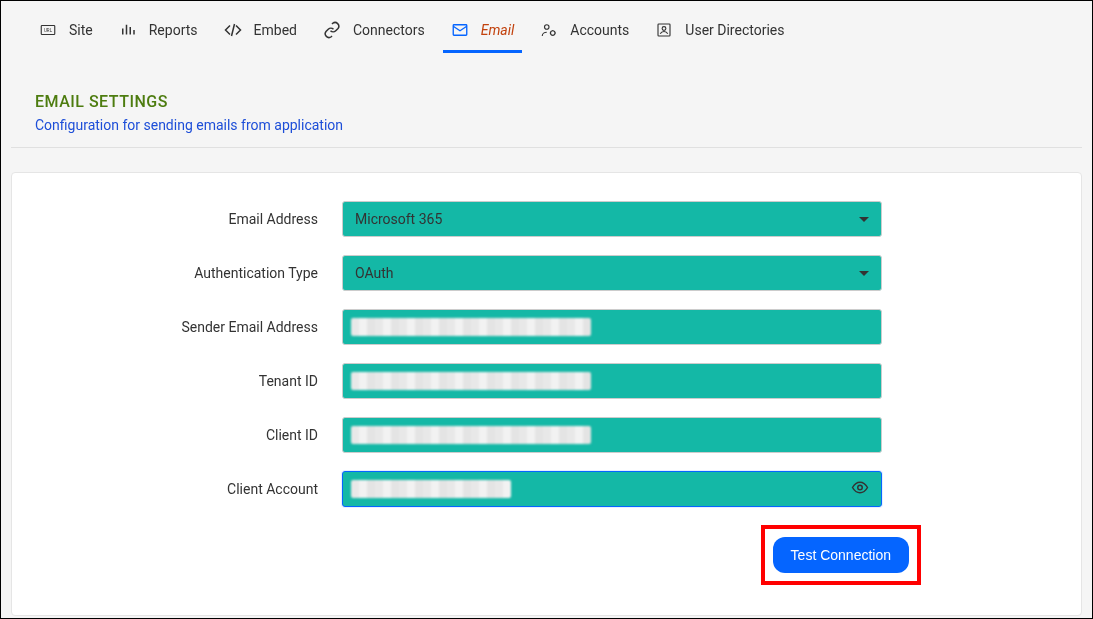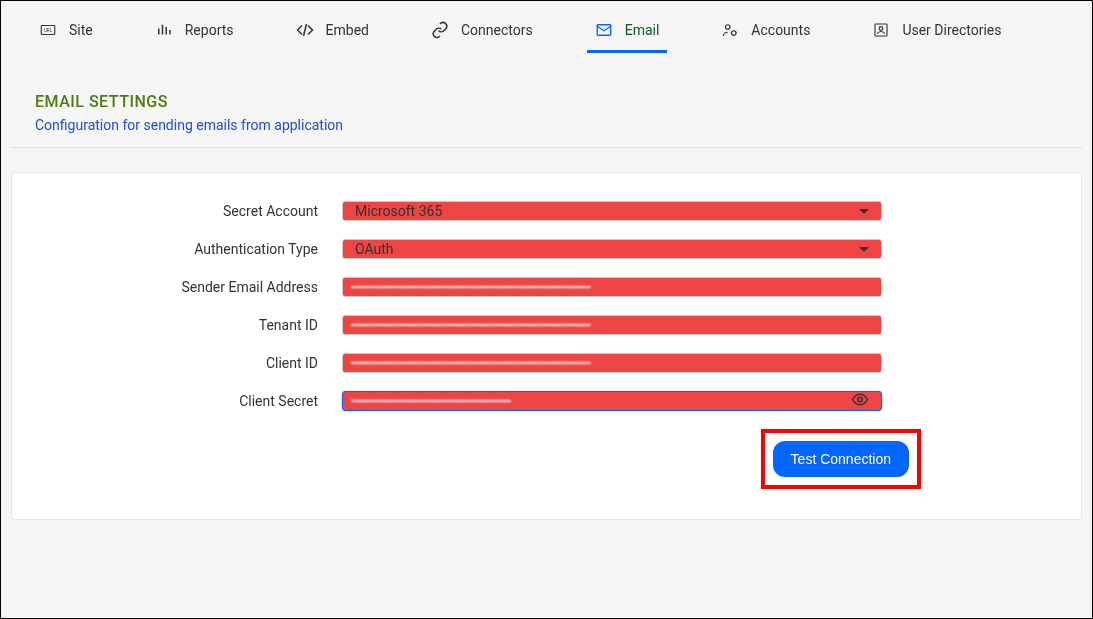--- a/index.html
+++ b/index.html
@@ -11,37 +11,38 @@
       height: 619px;
       border: 1px solid #000;
       overflow: hidden;
     }
     .container {
       padding: 0 10px;
       height: 100%;
     }
     .tabs {
       display: flex;
-      gap: 54px;
+      gap: 18px;
       padding: 12px 24px 0 24px;
       border-bottom: 1px solid #f5f5f5;
       align-items: center;
     }
     .tab {
       display: flex;
       align-items: center;
       gap: 12px;
       padding: 8px 4px 14px 4px;
       cursor: pointer;
       font-size: 14px;
       color: #333;
       position: relative;
     }
     .tab.active {
-      color: #14532d;
+      color: #c2410c;
+      font-style: italic;
     }
     .tab.active::after {
       content: "";
       position: absolute;
       bottom: 0;
       left: -4px;
       right: -4px;
       height: 3px;
       background: #0565ff;
     }
@@ -81,27 +82,27 @@
       padding-right: 24px;
       font-size: 14px;
       color: #333;
     }
     .form-control-wrap {
       flex: 1;
       max-width: 540px;
     }
     .form-select, .form-input {
       width: 100%;
-      height: 20px;
+      height: 36px;
       border: 1px solid #ccc;
       border-radius: 3px;
       padding: 0 12px;
       font-size: 14px;
       color: #333;
-      background: #ef4444;
+      background: #14b8a6;
       position: relative;
     }
     .form-select {
       display: flex;
       align-items: center;
       justify-content: space-between;
       cursor: pointer;
     }
     .caret {
       width: 0; height: 0;
@@ -208,21 +209,21 @@
   </div>
 
   <div class="section">
     <div class="section-title">EMAIL SETTINGS</div>
     <div class="section-desc">Configuration for sending emails from application</div>
   </div>
 
   <div class="form-card">
 
     <div class="form-row">
-      <div class="form-label">Secret Account</div>
+      <div class="form-label">Email Address</div>
       <div class="form-control-wrap">
         <div class="form-select">
           <span>Microsoft 365</span>
           <span class="caret"></span>
         </div>
       </div>
     </div>
 
     <div class="form-row">
       <div class="form-label">Authentication Type</div>
@@ -255,21 +256,21 @@
     <div class="form-row">
       <div class="form-label">Client ID</div>
       <div class="form-control-wrap">
         <div class="form-input" value="">
           <div class="blurred-content"></div>
         </div>
       </div>
     </div>
 
     <div class="form-row">
-      <div class="form-label">Client Secret</div>
+      <div class="form-label">Client Account</div>
       <div class="form-control-wrap">
         <div class="form-input focused" value="">
           <div class="blurred-content blurred-short"></div>
           <span class="eye-icon">
             <svg width="18" height="18" viewBox="0 0 24 24" fill="none" stroke="#333" stroke-width="2">
                 <path d="M2 12s4-7 10-7 10 7 10 7-4 7-10 7-10-7-10-7z"></path>
                 <circle cx="12" cy="12" r="3"></circle>
               </svg>
           </span>
         </div>

